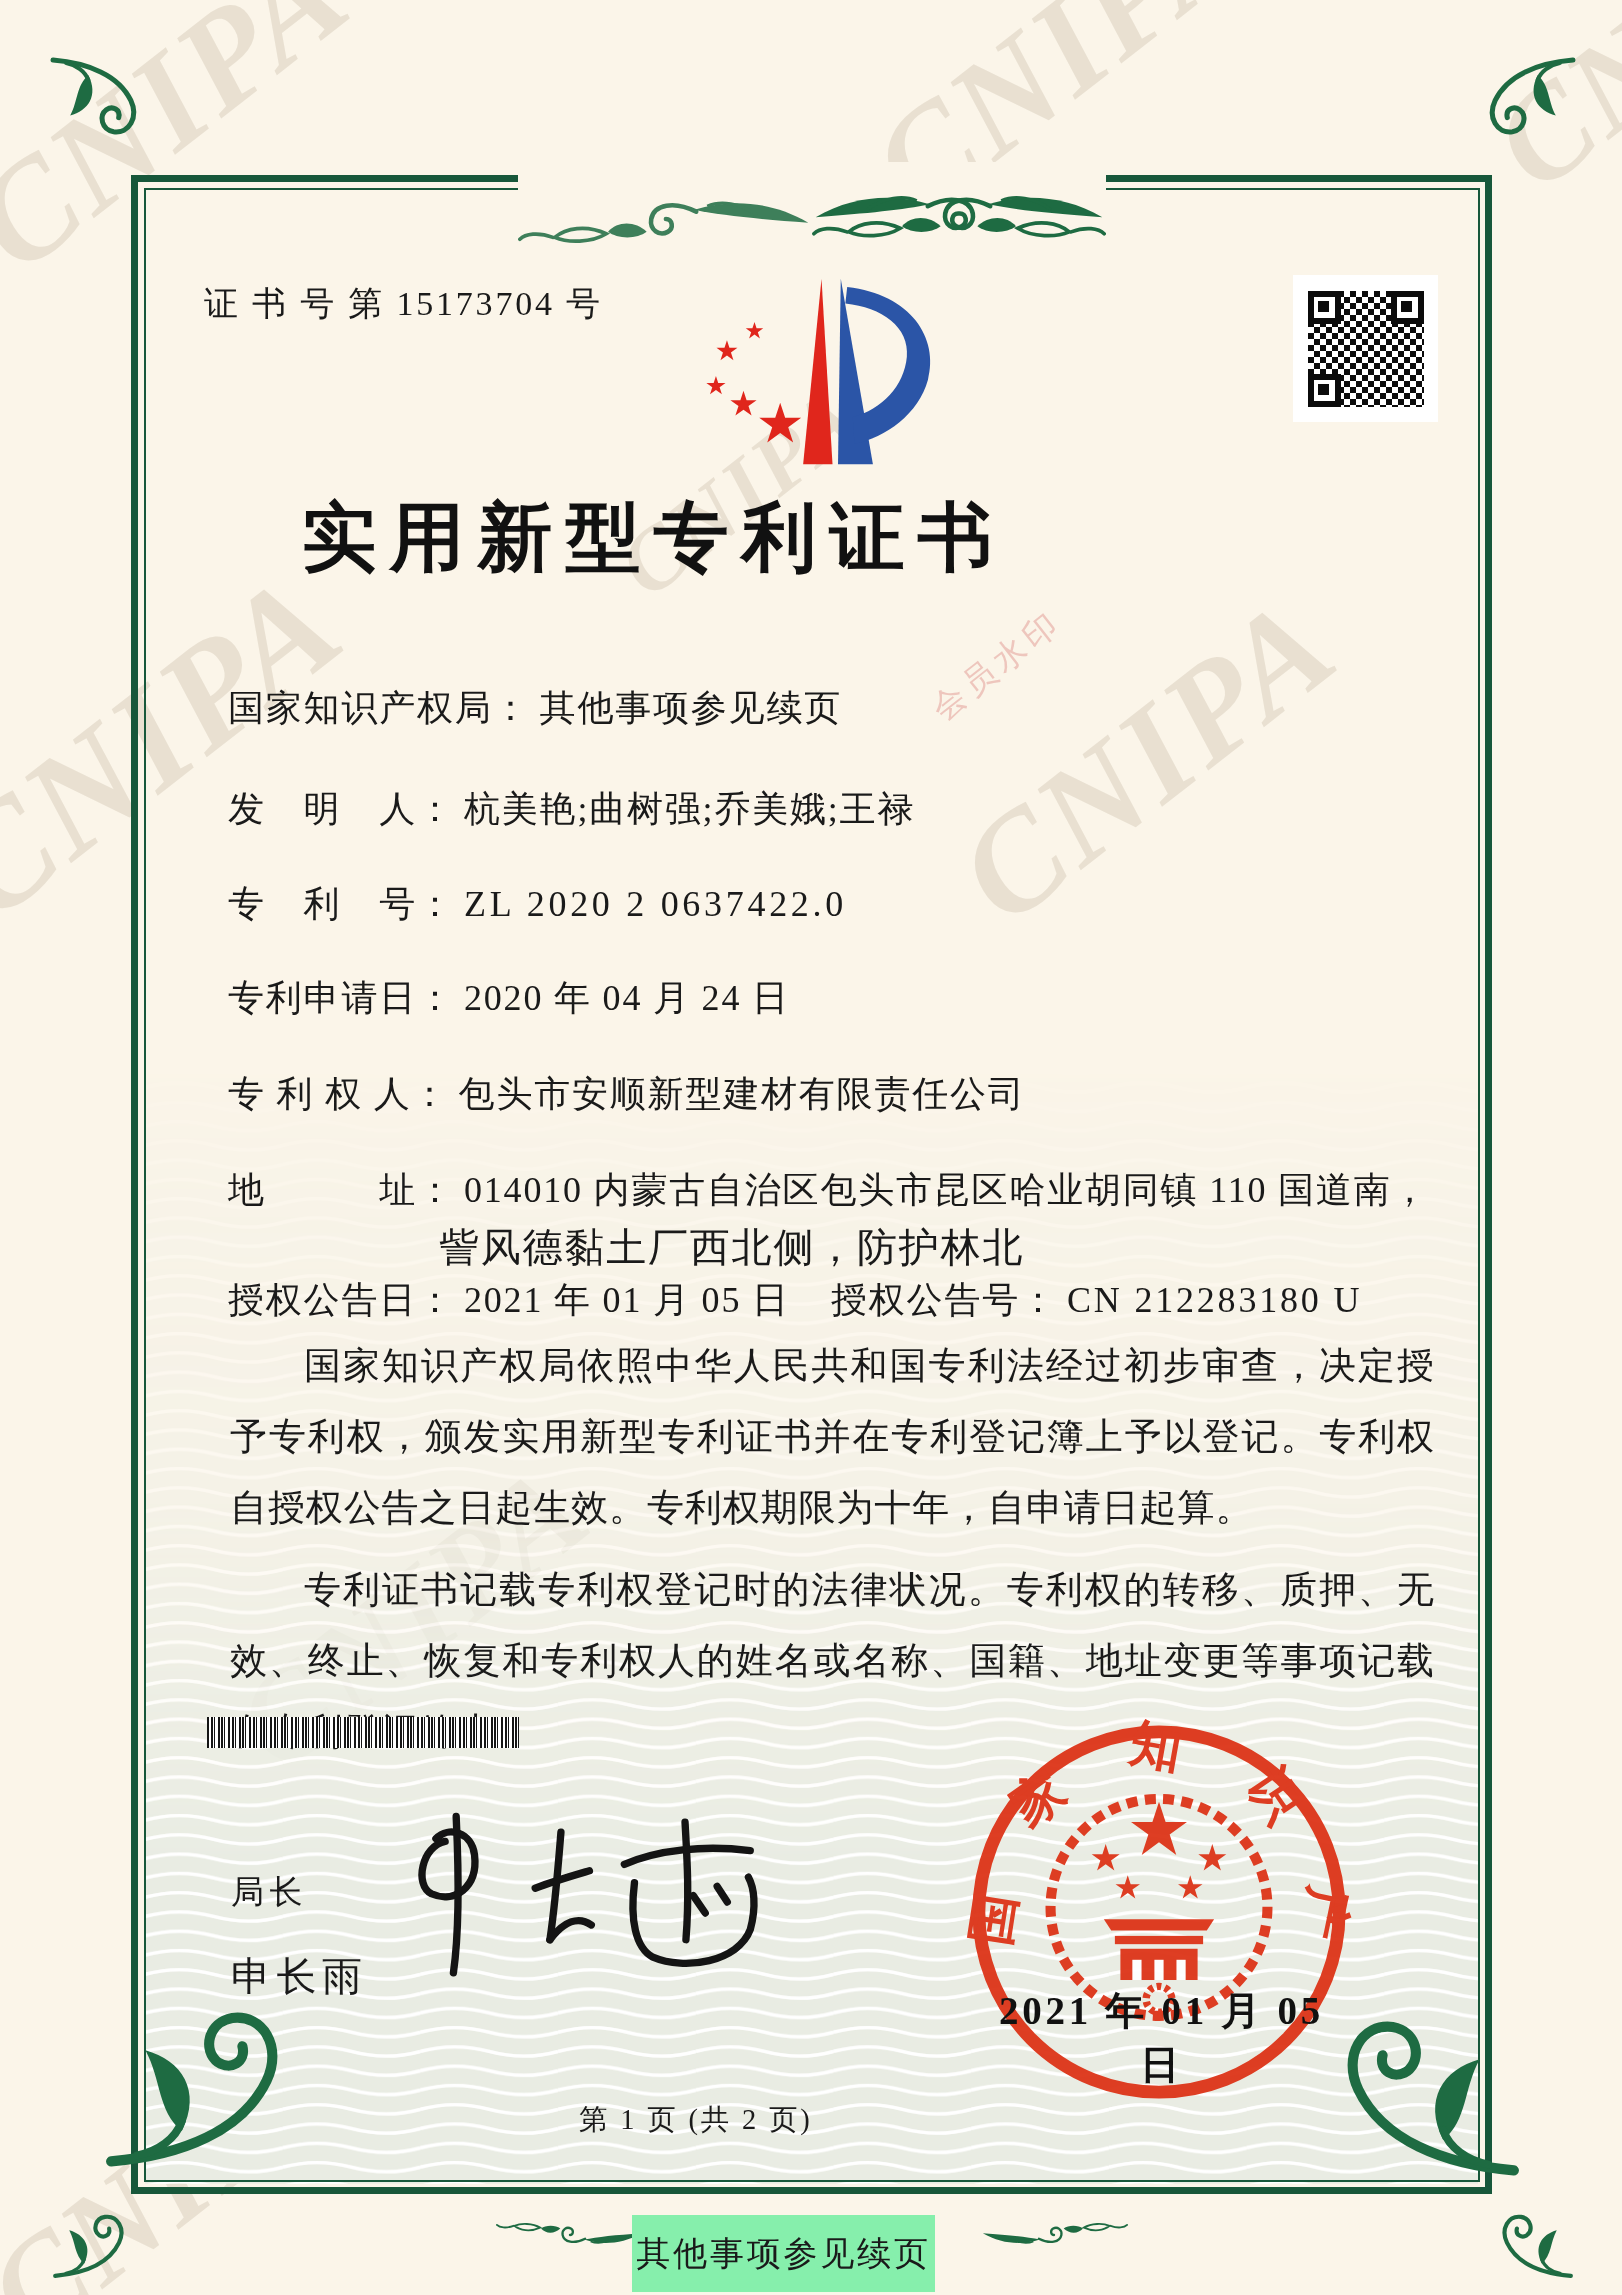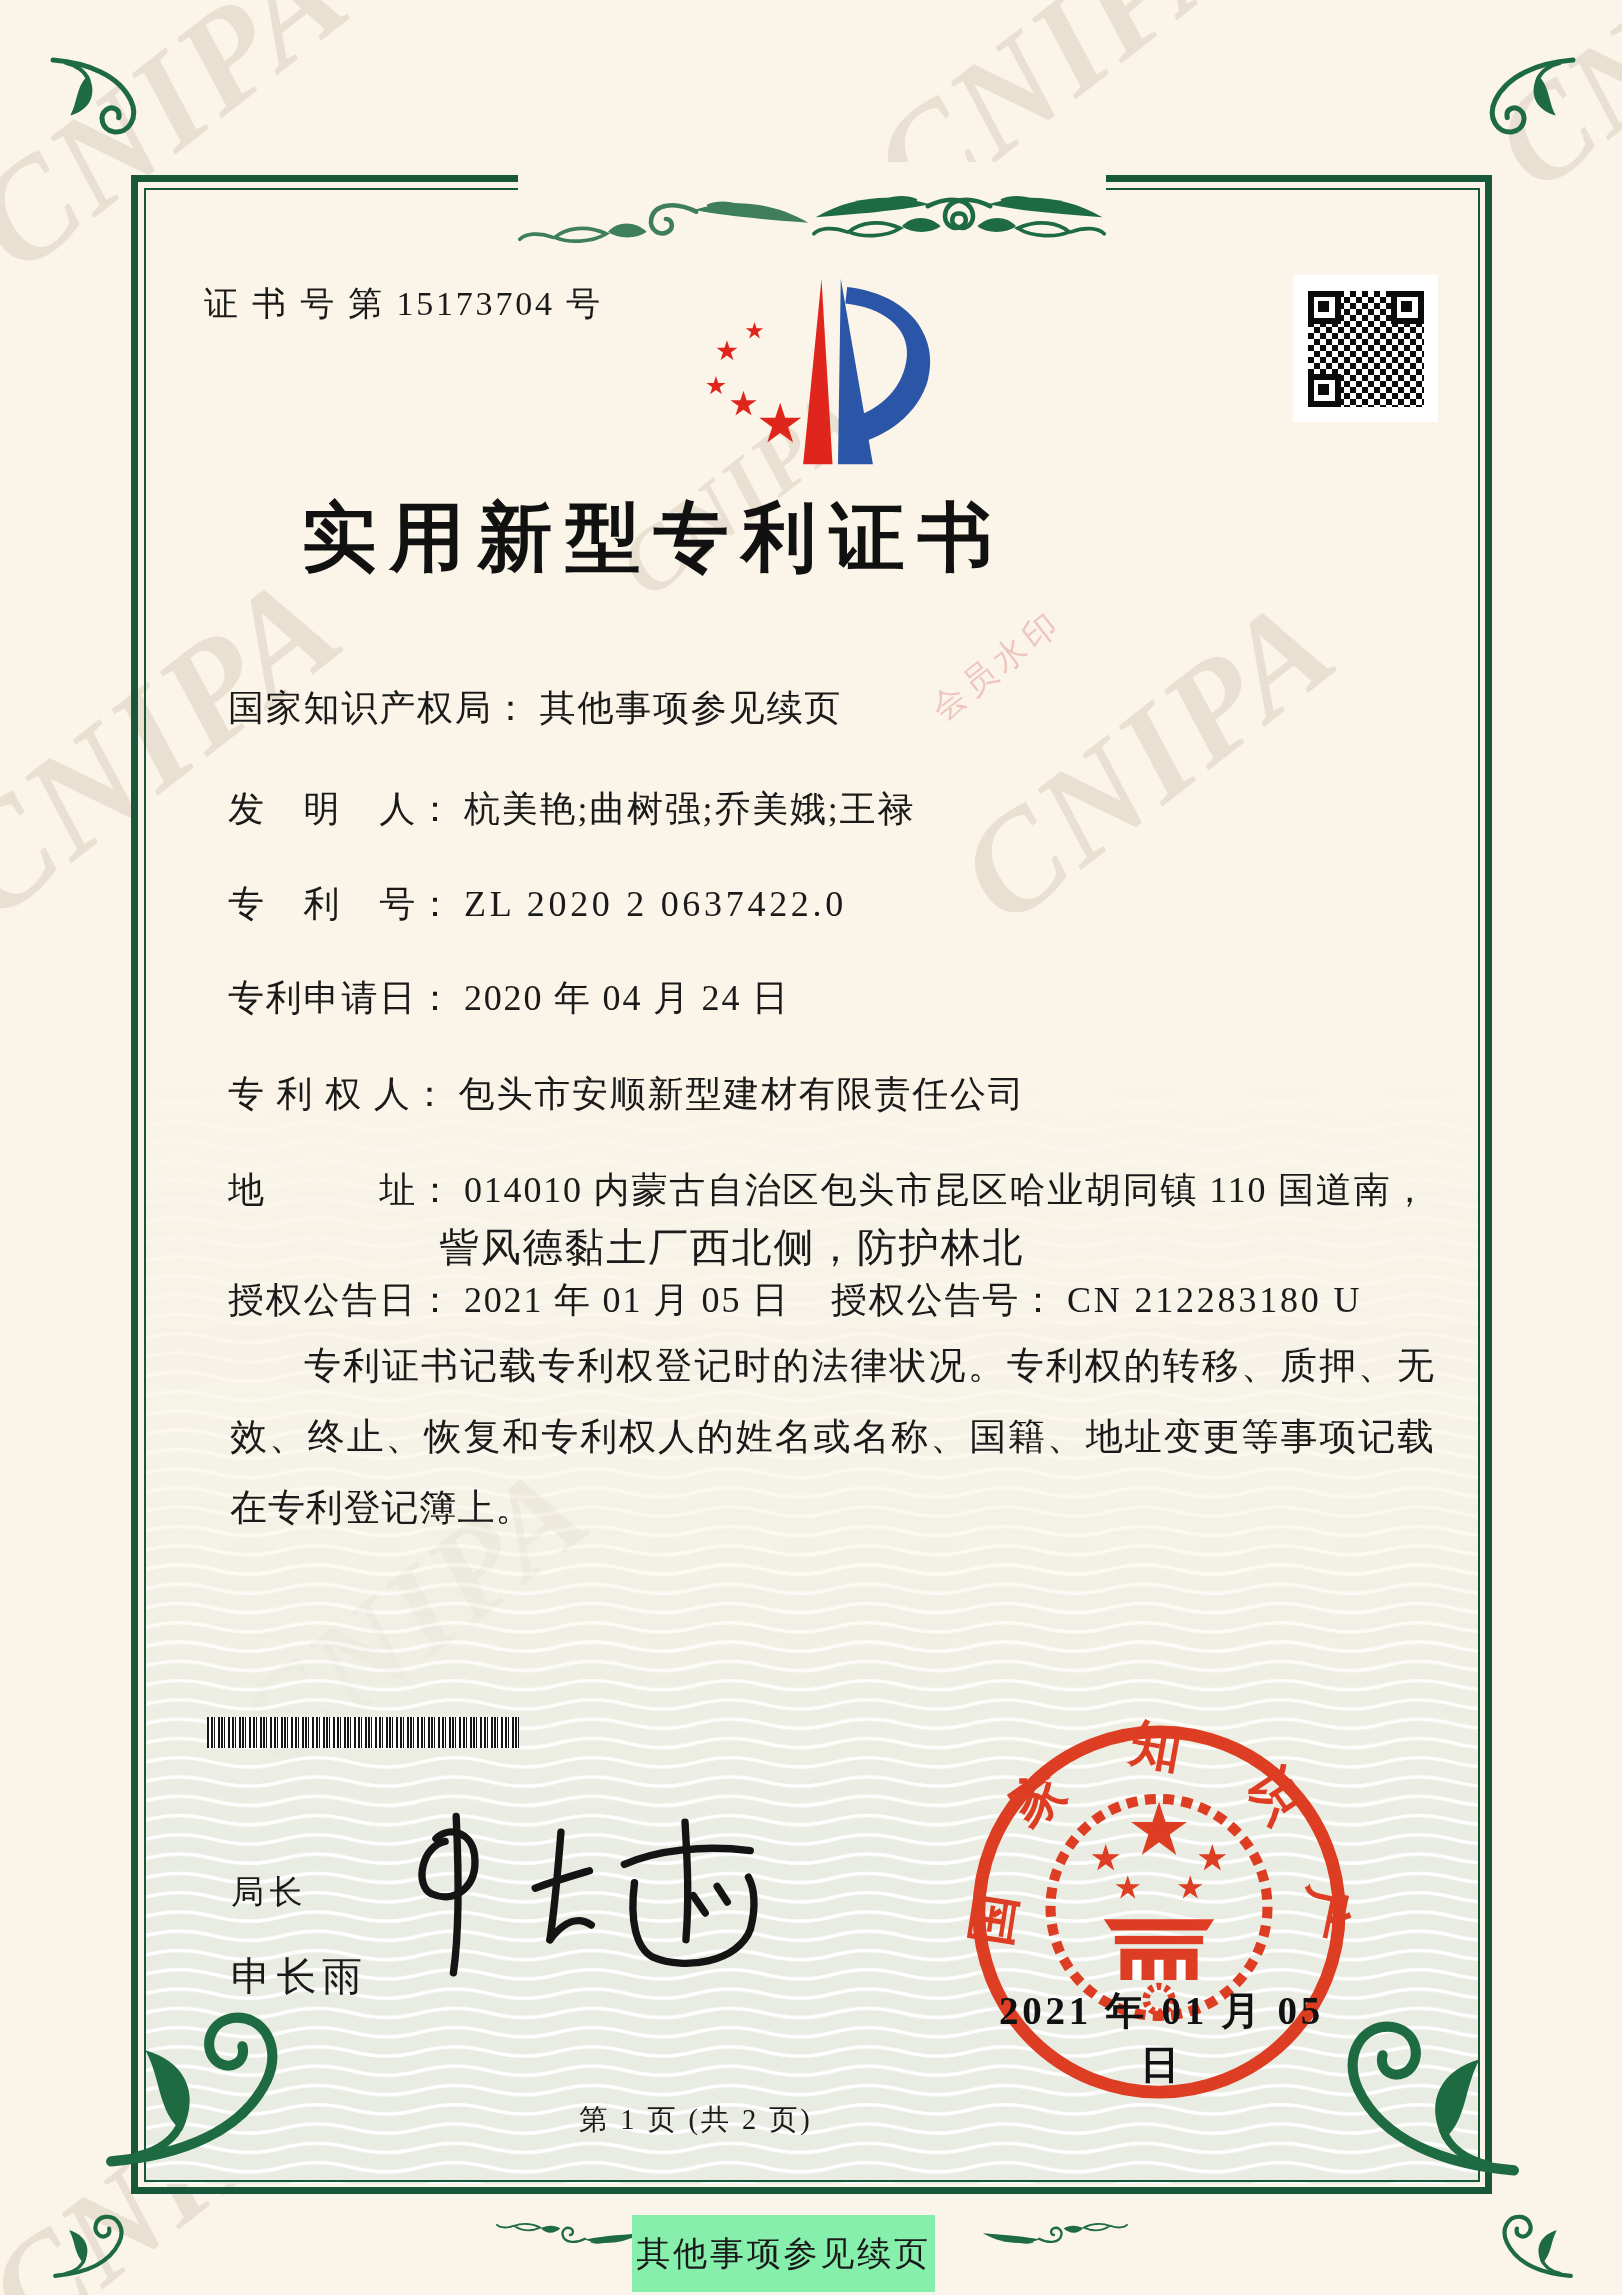--- a/index.html
+++ b/index.html
@@ -233,20 +233,21 @@
 </div>
 <div class="abs addr2" style="top:1220px">訾风德黏土厂西北侧，防护林北</div>
 <div class="abs row" style="top:1276px">
   <span class="lab">授权公告日：</span><span class="val">2021 年 01 月 05 日</span>
   <span class="grant2">
     <span class="lab">授权公告号：</span><span class="val" style="letter-spacing:2.8px">CN 212283180 U</span>
   </span>
 </div>
 
 <div class="abs paras">
+  <p>国家知识产权局依照中华人民共和国专利法经过初步审查，决定授予专利权，颁发实用新型专利证书并在专利登记簿上予以登记。专利权自授权公告之日起生效。专利权期限为十年，自申请日起算。</p>
   <p>专利证书记载专利权登记时的法律状况。专利权的转移、质押、无效、终止、恢复和专利权人的姓名或名称、国籍、地址变更等事项记载在专利登记簿上。</p>
 </div>
 
 <div class="abs barcode"></div>
 
 <div class="abs director-label">局长</div>
 <div class="abs director-name">申长雨</div>
 
 <div class="abs signature">
   <svg width="386" height="193" viewBox="0 0 420 210">

